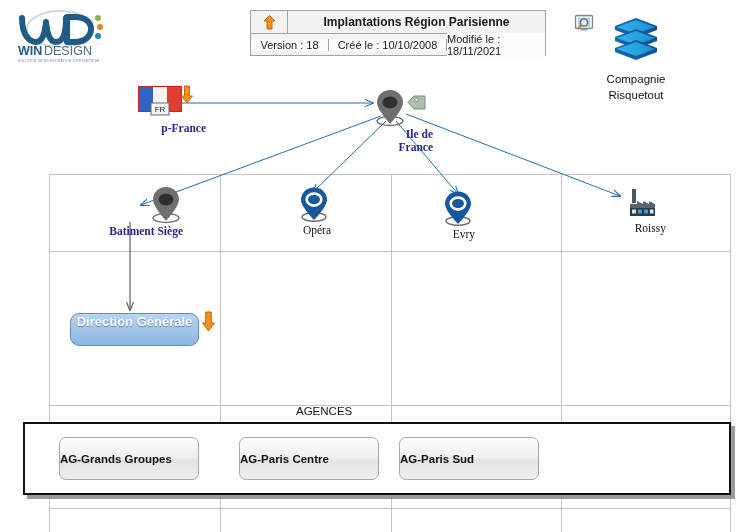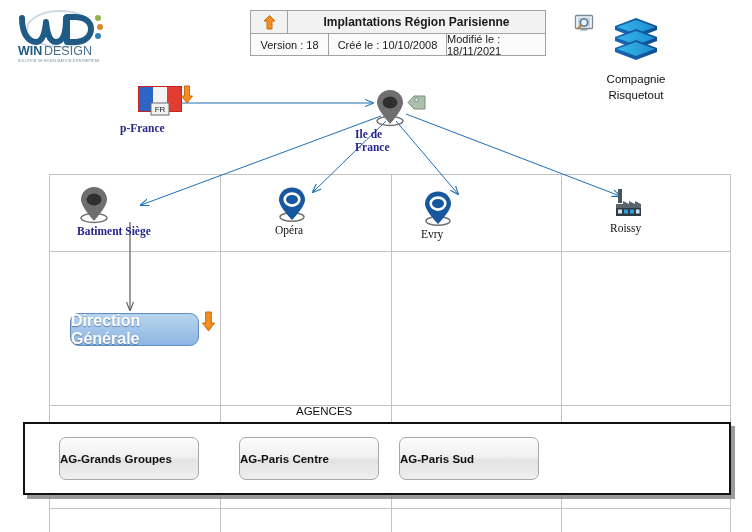--- a/index.html
+++ b/index.html
@@ -17,21 +17,21 @@
   .logo svg{display:block;}
 
   
   .titlecard{
     position:absolute;left:250px;top:10px;width:296px;
     border:1px solid #9fa3a7;background:#f2f2f2;
     box-sizing:border-box;
   }
   .tc-row{display:flex;}
   .tc-row.r1{height:22px;border-bottom:1px solid #9fa3a7;}
-  .tc-row.r2{height:21px;}
+  .tc-row.r2{height:21px;align-items:center;}
   .tc-icon{
     width:36px;border-right:1px solid #9fa3a7;
     display:flex;align-items:center;justify-content:center;
     background:#f2f2f2;
   }
   .tc-title{
     flex:1;display:flex;align-items:center;justify-content:center;
     font-size:12px;font-weight:bold;color:#1a1a1a;background:#f2f2f2;
   }
   .tc-cell{
@@ -51,32 +51,32 @@
     font-size:11.5px;color:#111;line-height:13px;margin-top:3px;
   }
 
   
   .grid{position:absolute;left:49px;top:174px;width:682px;height:358px;}
   .gline{position:absolute;background:#c3c3c3;}
   .gline.v{width:1px;top:0;bottom:0;}
   .gline.h{height:1px;left:0;right:0;}
 
   
-  .node{position:absolute;text-align:left;}
+  .node{position:absolute;text-align:right;}
   .node .lbl{font-size:11.5px;line-height:13px;white-space:nowrap;font-family:Liberation Serif, serif;}
   .lbl.blue{color:#26278c;font-weight:bold;}
   .lbl.black{color:#111;font-weight:normal;}
 
   
   .roundbox{
     position:absolute;
     border:1px solid #5c8fc0;border-radius:9px;
     background:linear-gradient(#b9d4ef,#8cb6e2);
-    display:flex;align-items:center;justify-content:center;
-    color:#ffffff;font-size:16px;font-weight:bold;
+    display:flex;align-items:flex-start;justify-content:center;
+    color:#ffffff;font-size:13px;font-weight:bold;
     text-shadow:0 1px 1px rgba(40,70,110,.55);
     box-sizing:border-box;
   }
 
   
   .agences-title{
     position:absolute;left:296px;top:405px;
     font-size:11.5px;color:#111;
   }
   .agpanel{

